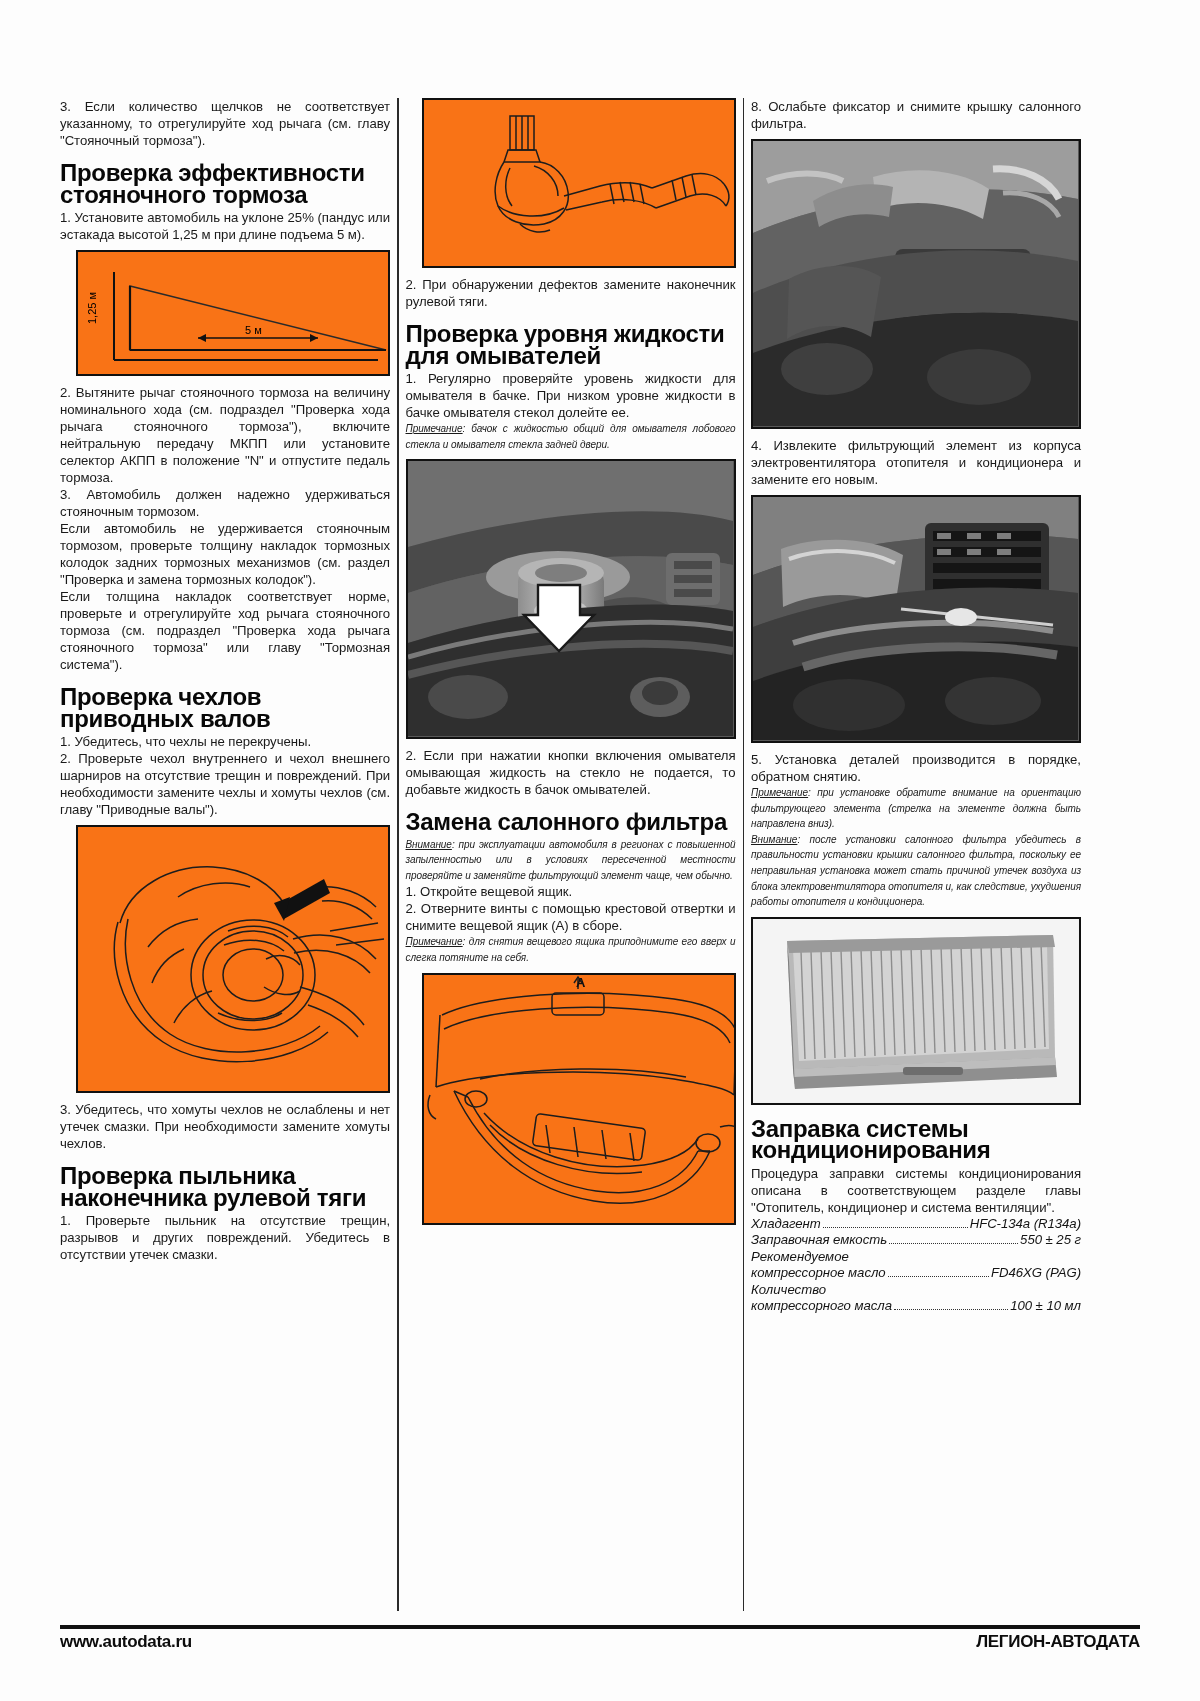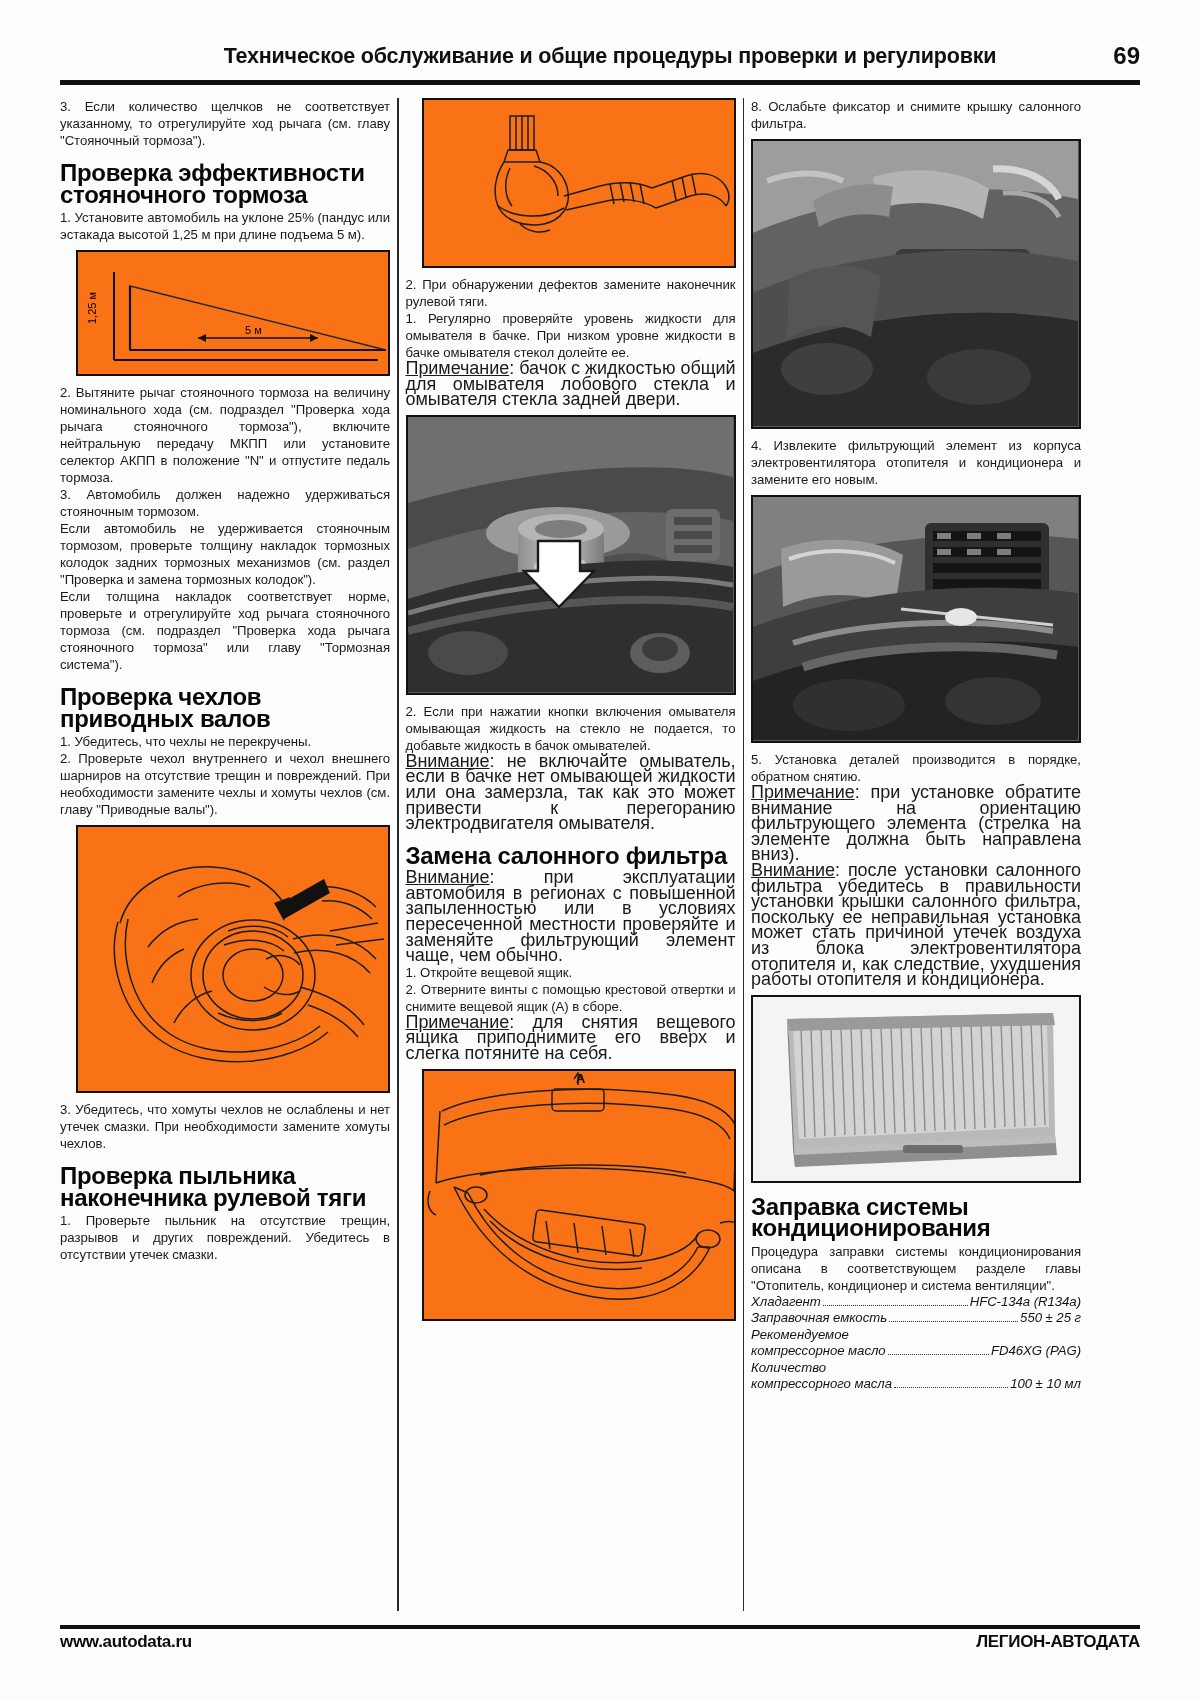--- a/index.html
+++ b/index.html
@@ -72,21 +72,22 @@
   p{margin:0;}
   .body{
     font-size:13.2px;
     line-height:17px;
     color:#1a1a1a;
     text-align:justify;
     margin-bottom:0px;
     letter-spacing:-0.05px;
   }
   .ital{
-    font-size:18px;
+    font-style:italic;
+    font-size:10px;
     line-height:15.6px;
     color:#1a1a1a;
     text-align:justify;
     letter-spacing:-0.05px;
   }
   .ital u{text-decoration:underline;}
   h2.sec{
     font-size:24px;
     line-height:21.5px;
     font-weight:bold;
@@ -158,25 +159,20 @@
     position:absolute;right:0;top:7px;
     font-size:17px;font-weight:bold;color:#0c0c0c;letter-spacing:-0.3px;
   }
 </style>
 </head>
 <body>
 
 <div class="page">
  <div class="sheet">
 
-  <div class="hdr">
-    <div class="hdr-title">Техническое обслуживание и общие процедуры проверки и регулировки</div>
-    <div class="hdr-page">69</div>
-    <div class="hdr-rule"></div>
-  </div>
 
   <div class="cols">
 
     <div class="col">
 
       <p class="body">3. Если количество щелчков не соответствует указанному, то отрегулируйте ход рычага (см. главу "Стояночный тормоза").</p>
 
       <h2 class="sec">Проверка эффективности стояночного тормоза</h2>
       <p class="body">1. Установите автомобиль на уклоне 25% (пандус или эстакада высотой 1,25 м при длине подъема 5 м).</p>
 
@@ -272,20 +268,21 @@
             <line x1="248" y1="80" x2="252" y2="100"></line>
             <line x1="258" y1="77" x2="262" y2="97"></line>
             <line x1="268" y1="75" x2="272" y2="95"></line>
             <path d="M96 124 C 104 132, 116 134, 126 130"></path>
           </g>
         </svg>
       </div>
 
       <p class="body">2. При обнаружении дефектов замените наконечник рулевой тяги.</p>
 
+      <h2 class="sec">Проверка уровня жидкости для омывателей</h2>
       <p class="body">1. Регулярно проверяйте уровень жидкости для омывателя в бачке. При низком уровне жидкости в бачке омывателя стекол долейте ее.</p>
       <p class="ital"><u>Примечание</u><span>: бачок с жидкостью общий для омывателя лобового стекла и омывателя стекла задней двери.</span></p>
 
       <div class="photo" style="height:280px;">
         <svg viewBox="0 0 325 275" width="325" height="275" preserveAspectRatio="none">
           <defs>
             <linearGradient id="bgA" x1="0" y1="0" x2="0" y2="1">
               <stop offset="0%" stop-color="#7d7d7d"></stop>
               <stop offset="45%" stop-color="#5c5c5c"></stop>
               <stop offset="100%" stop-color="#3d3d3d"></stop>
@@ -317,21 +314,20 @@
           <rect x="266" y="100" width="38" height="8" fill="#4a4a4a"></rect>
           <rect x="266" y="114" width="38" height="8" fill="#4a4a4a"></rect>
           <rect x="266" y="128" width="38" height="8" fill="#4a4a4a"></rect>
           <g fill="#ffffff" stroke="#1a1a1a" stroke-width="2.4">
             <polygon points="130,124 172,124 172,154 186,154 151,190 116,154 130,154"></polygon>
           </g>
         </svg>
       </div>
 
       <p class="body">2. Если при нажатии кнопки включения омывателя омывающая жидкость на стекло не подается, то добавьте жидкость в бачок омывателей.</p>
-      <p class="ital"><u>Внимание</u><span>: не включайте омыватель, если в бачке нет омывающей жидкости или она замерзла, так как это может привести к перегоранию электродвигателя омывателя.</span></p>
 
       <h2 class="sec">Замена салонного фильтра</h2>
       <p class="ital"><u>Внимание</u><span>: при эксплуатации автомобиля в регионах с повышенной запыленностью или в условиях пересеченной местности проверяйте и заменяйте фильтрующий элемент чаще, чем обычно.</span></p>
       <p class="body">1. Откройте вещевой ящик.</p>
       <p class="body">2. Отверните винты с помощью крестовой отвертки и снимите вещевой ящик (А) в сборе.</p>
       <p class="ital"><u>Примечание</u><span>: для снятия вещевого ящика приподнимите его вверх и слегка потяните на себя.</span></p>
 
       <div class="fig" style="height:252px;">
         <svg viewBox="0 0 325 247" width="325" height="247">
           <g fill="none" stroke="#1d1d1d" stroke-width="1.5">

